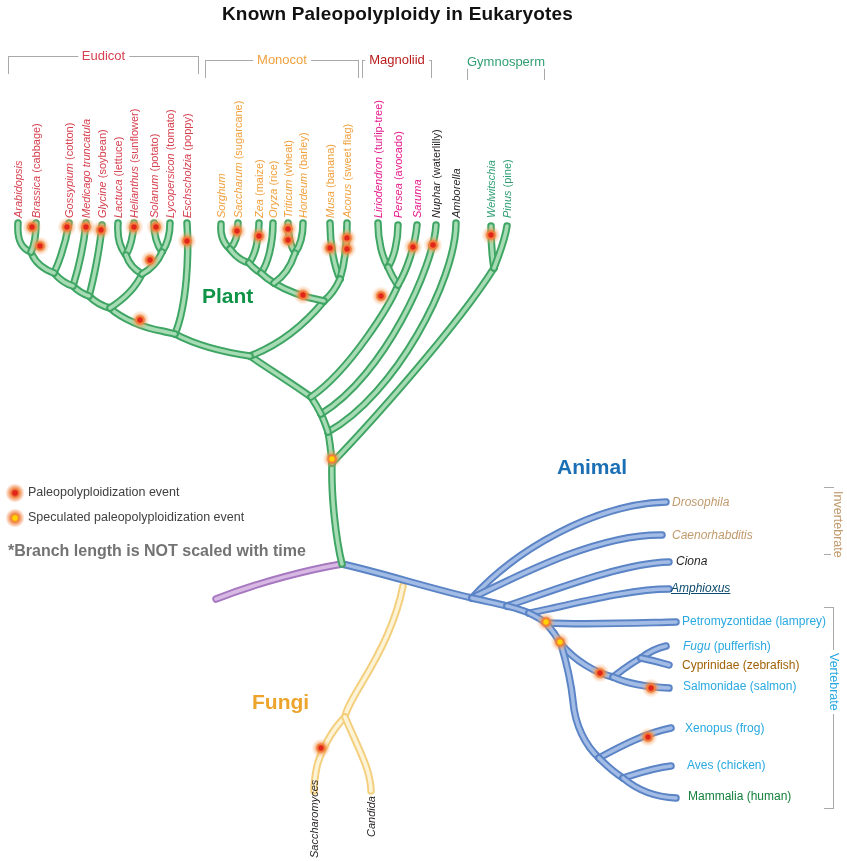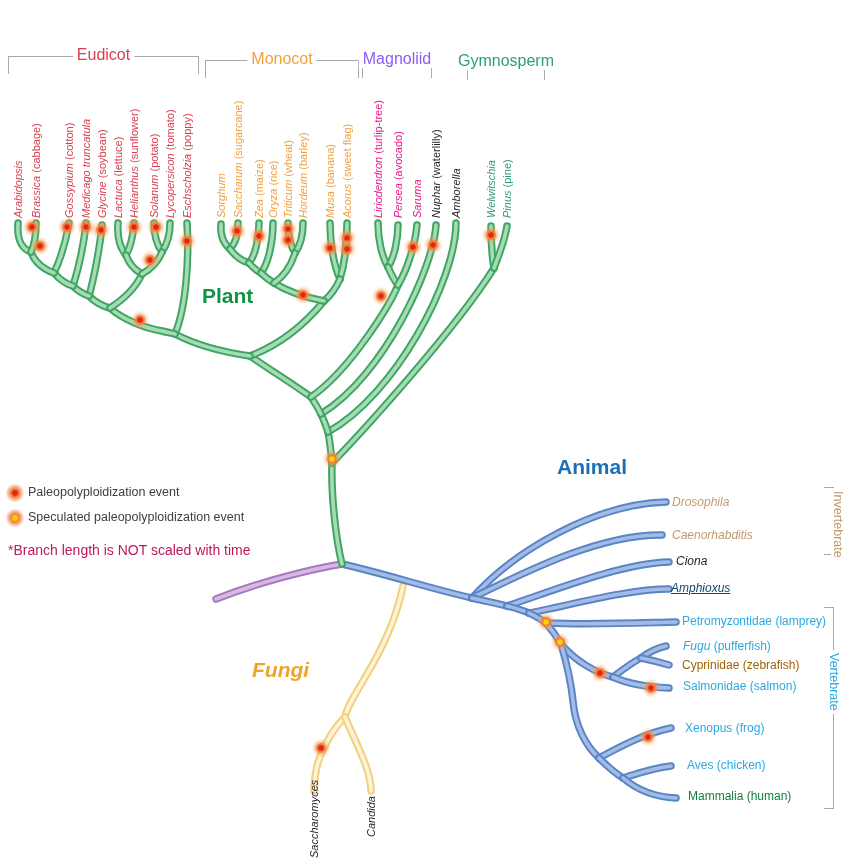--- a/index.html
+++ b/index.html
@@ -6,41 +6,42 @@
   #stage{position:relative;width:847px;height:861px;background:#fff;overflow:hidden;
          font-family:"Liberation Sans",sans-serif;}
   #page-title{position:absolute;left:0;top:3px;width:795px;text-align:center;
     font-size:19px;font-weight:bold;color:#111;letter-spacing:.2px;}
   svg{position:absolute;left:0;top:0;}
   .tube{fill:none;stroke-linecap:round;stroke-linejoin:round;}
   
   .gbracket{position:absolute;height:17px;border-top:1.5px solid #a9a9a9;
     border-left:1.5px solid #a9a9a9;border-right:1.5px solid #a9a9a9;}
   .gbracket .lbl{position:absolute;left:50%;top:-1px;transform:translate(-50%,-55%);
-    background:#fff;padding:0 4px;font-size:16px;white-space:nowrap;}
+    background:#fff;padding:0 4px;font-size:13px;white-space:nowrap;}
   
   .sbracket{position:absolute;border-right:1.5px solid #a9a9a9;
     border-top:1.5px solid #a9a9a9;border-bottom:1.5px solid #a9a9a9;width:9px;}
   .vlabel{position:absolute;white-space:nowrap;font-size:12.5px;line-height:13px;
     transform:rotate(90deg);transform-origin:0 0;background:#fff;padding:0 3px;}
   
   .sp{position:absolute;white-space:nowrap;font-size:11px;line-height:12px;}
   .sp.rot{transform:rotate(-90deg);transform-origin:0 0;}
   .sp i{font-style:italic;}
   .animal-sp{font-size:12px;line-height:13px;}
   .kingdom{position:absolute;font-weight:bold;font-size:21px;white-space:nowrap;}
   
   .legend-item{position:absolute;font-size:12.5px;color:#404040;white-space:nowrap;text-align:right;}
   .legend-dot{position:absolute;width:20px;height:20px;border-radius:50%;}
-  .note{position:absolute;font-size:14px;color:#be185d;white-space:nowrap;}
+  .note{position:absolute;font-size:16px;color:#737373;white-space:nowrap;font-weight:bold;}
 </style>
 </head>
 <body>
 
 <div id="stage">
+  <div id="page-title">Known Paleopolyploidy in Eukaryotes</div>
 
   <svg width="847" height="861" viewBox="0 0 847 861">
     <defs>
       <radialGradient id="glow">
         <stop offset="0%" stop-color="#f07f3c" stop-opacity="0.95"></stop>
         <stop offset="45%" stop-color="#f07f3c" stop-opacity="0.8"></stop>
         <stop offset="70%" stop-color="#f4a05a" stop-opacity="0.35"></stop>
         <stop offset="100%" stop-color="#f4a05a" stop-opacity="0"></stop>
       </radialGradient>
     </defs>
@@ -347,21 +348,21 @@
   </svg>
 
   <div id="gen">
       <div class="gbracket" style="left: 8px; top: 56px; width: 189px;">
         <span class="lbl" style="color: rgb(214, 64, 79);">Eudicot</span>
       </div>
       <div class="gbracket" style="left: 205px; top: 60px; width: 152px;">
         <span class="lbl" style="color: rgb(240, 161, 62);">Monocot</span>
       </div>
       <div class="gbracket" style="left: 362px; top: 60px; width: 68px;">
-        <span class="lbl" style="color: #8b5cf6;">Magnoliid</span>
+        <span class="lbl" style="color: #b91c1c;">Magnoliid</span>
       </div>
       <div class="gbracket" style="left: 467px; top: 62px; width: 76px;">
         <span class="lbl" style="color: rgb(47, 158, 114);">Gymnosperm</span>
       </div>
       <div class="sp rot" style="color: rgb(214, 64, 79); left: 12px; top: 218px;"><i>Arabidopsis</i></div>
       <div class="sp rot" style="color: rgb(214, 64, 79); left: 30px; top: 218px;"><i>Brassica</i><span> (cabbage)</span></div>
       <div class="sp rot" style="color: rgb(214, 64, 79); left: 63px; top: 218px;"><i>Gossypium</i><span> (cotton)</span></div>
       <div class="sp rot" style="color: rgb(214, 64, 79); left: 80px; top: 218px;"><i>Medicago truncatula</i></div>
       <div class="sp rot" style="color: rgb(214, 64, 79); left: 96px; top: 218px;"><i>Glycine</i><span> (soybean)</span></div>
       <div class="sp rot" style="color: rgb(214, 64, 79); left: 112px; top: 218px;"><i>Lactuca</i><span> (lettuce)</span></div>
@@ -392,21 +393,21 @@
       <div class="sp animal-sp" style="color: rgb(41, 169, 225); left: 683px; top: 640px;"><i>Fugu</i><span> (pufferfish)</span></div>
       <div class="sp animal-sp" style="color: #a16207; left: 682px; top: 659px;"><span>Cyprinidae</span><span> (zebrafish)</span></div>
       <div class="sp animal-sp" style="color: rgb(41, 169, 225); left: 683px; top: 680px;"><span>Salmonidae</span><span> (salmon)</span></div>
       <div class="sp animal-sp" style="color: rgb(41, 169, 225); left: 685px; top: 722px;"><span>Xenopus</span><span> (frog)</span></div>
       <div class="sp animal-sp" style="color: rgb(41, 169, 225); left: 687px; top: 759px;"><span>Aves</span><span> (chicken)</span></div>
       <div class="sp animal-sp" style="color: #15803d; left: 688px; top: 790px;"><span>Mammalia</span><span> (human)</span></div>
       <div class="sp rot" style="color: rgb(35, 31, 32); left: 308px; top: 858px;"><i>Saccharomyces</i></div>
       <div class="sp rot" style="color: rgb(35, 31, 32); left: 365px; top: 837px;"><i>Candida</i></div>
       <div class="kingdom" style="left: 202px; top: 284px; color: rgb(15, 148, 71);">Plant</div>
       <div class="kingdom" style="left: 557px; top: 455px; color: rgb(26, 111, 181);">Animal</div>
-      <div class="kingdom" style="left: 252px; top: 658px; color: rgb(237, 164, 45); font-style: italic;">Fungi</div>
+      <div class="kingdom" style="left: 252px; top: 690px; color: rgb(237, 164, 45);">Fungi</div>
       <div class="sbracket" style="left: 824px; top: 487px; height: 66px;"></div>
       <div class="vlabel" style="left: 844px; top: 488px; color: rgb(192, 154, 108);">Invertebrate</div>
       <div class="sbracket" style="left: 824px; top: 607px; height: 200px;"></div>
       <div class="vlabel" style="left: 840px; top: 650px; color: rgb(41, 169, 225);">Vertebrate</div>
       <div class="legend-dot" style="left: 5px; top: 483px; background: radial-gradient(circle, rgb(225, 37, 27) 0px, rgb(225, 37, 27) 15%, rgb(240, 127, 60) 28%, rgba(240, 127, 60, 0.55) 46%, rgba(240, 127, 60, 0) 68%);"></div>
       <div class="legend-item" style="left: 28px; top: 485px;">Paleopolyploidization event</div>
       <div class="legend-dot" style="left: 5px; top: 508px; background: radial-gradient(circle, rgb(255, 210, 0) 0px, rgb(255, 210, 0) 15%, rgb(240, 127, 60) 28%, rgba(240, 127, 60, 0.55) 46%, rgba(240, 127, 60, 0) 68%);"></div>
       <div class="legend-item" style="left: 28px; top: 510px;">Speculated paleopolyploidization event</div>
       <div class="note" style="left: 8px; top: 542px;">*Branch length is NOT scaled with time</div>
     </div>

